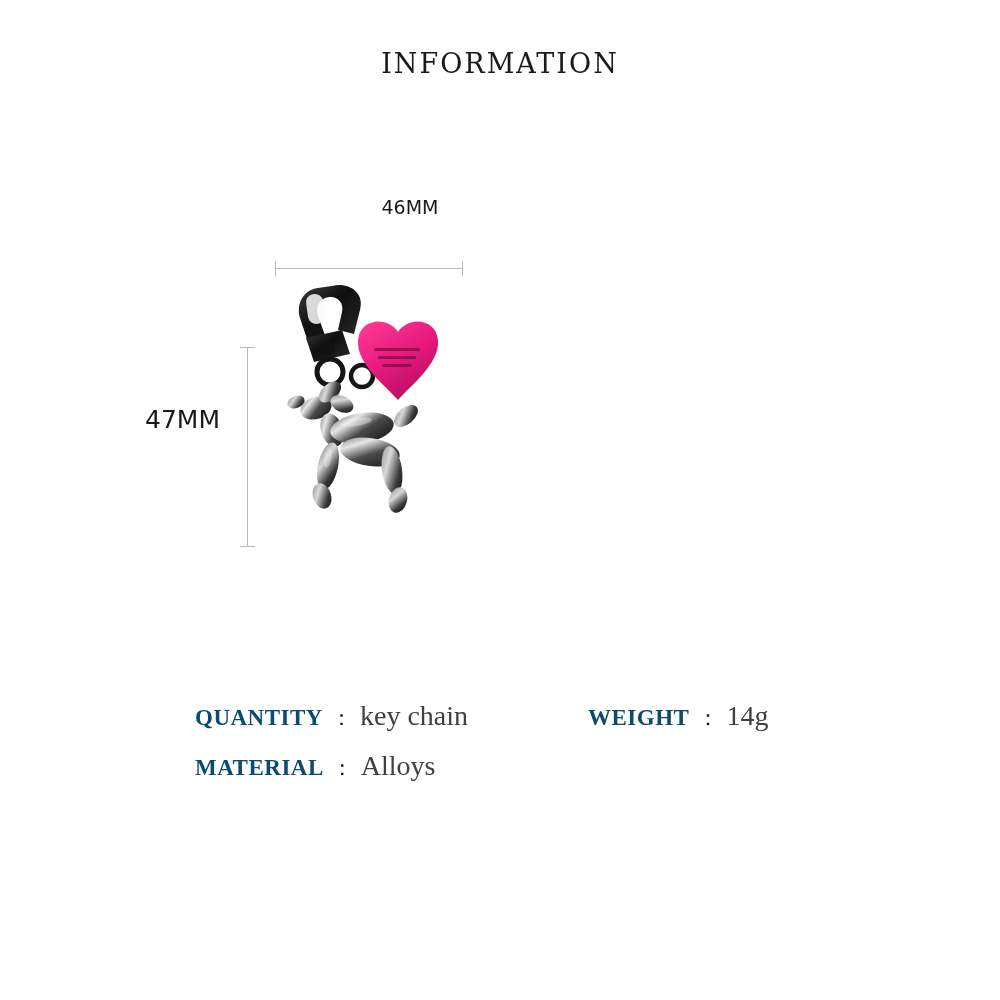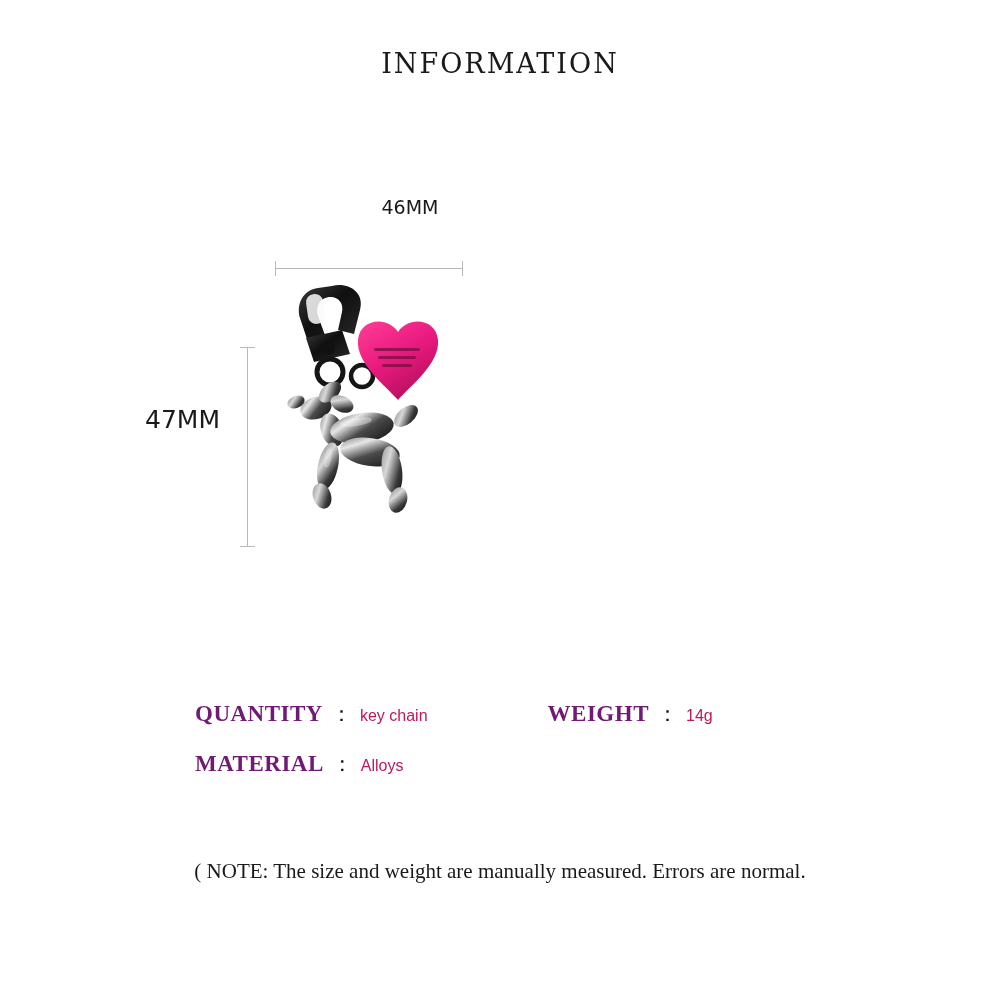--- a/index.html
+++ b/index.html
@@ -124,34 +124,34 @@
     height: 50px;
     padding-left: 195px;
     font-size: 0;
     white-space: nowrap;
   }
   .spec-key {
     display: inline-block;
     font-family: "Liberation Serif", serif;
     font-weight: bold;
     font-size: 23px;
-    color: #701a75;
+    color: #0c4a6e;
     letter-spacing: .5px;
   }
   .spec-colon {
     display: inline-block;
     font-size: 21px;
     padding: 0 8px;
     color: #111111;
   }
   .spec-val {
     display: inline-block;
-    font-family: Liberation Sans, sans-serif;
-    font-size: 16px;
-    color: #be185d;
+    font-family: Liberation Serif, serif;
+    font-size: 28px;
+    color: #404040;
   }
   .spec-gap { display:inline-block; width: 120px; }
 
   
   .note {
     position: absolute;
     left: 0;
     top: 852px;
     width: 1000px;
     text-align: center;
@@ -261,16 +261,15 @@
       <span class="spec-val">14g</span>
     </div>
     <div class="spec-row">
       <span class="spec-key">MATERIAL</span>
       <span class="spec-colon">：</span>
       <span class="spec-val">Alloys</span>
     </div>
   </div>
 
   <div class="note">
-    <div>( NOTE: The size and weight are manually measured. Errors are normal.</div>
   </div>
 
 </div>
 
 </body></html>

